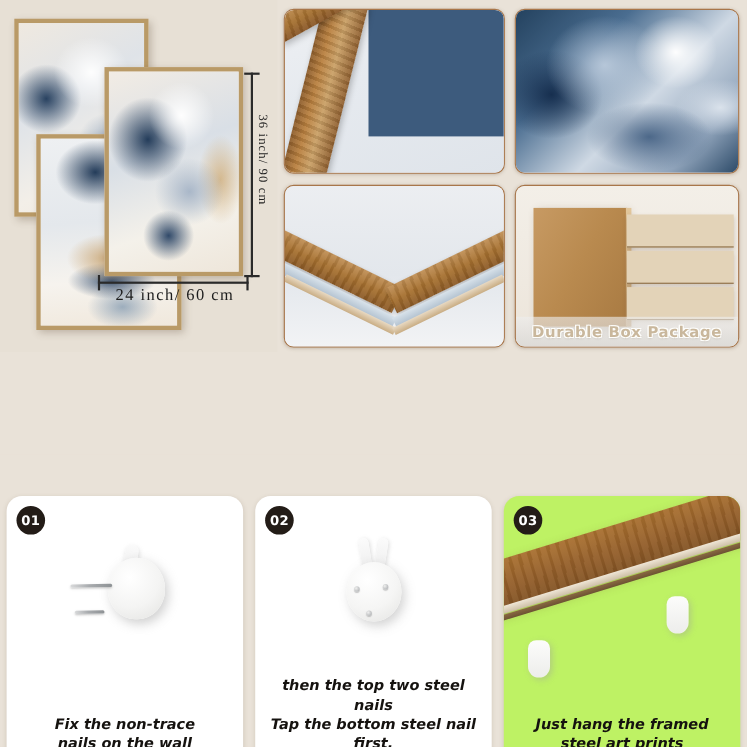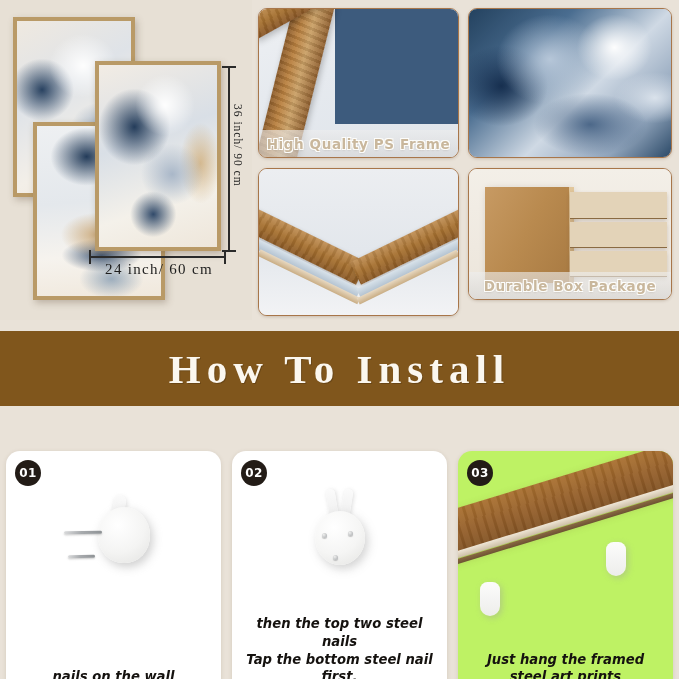--- a/index.html
+++ b/index.html
@@ -73,21 +73,21 @@
   .dim-h-label{position:absolute;left:86px;top:261px;width:146px;text-align:center;
     font-family:"Liberation Serif",serif;font-size:15px;letter-spacing:1.3px;color:#1d1d1d;white-space:nowrap;}
 
   
   .features{position:absolute;left:258px;top:8px;width:414px;height:308px;}
   .feat{position:absolute;box-sizing:border-box;border:1.5px solid #a8764a;border-radius:9px;
         overflow:hidden;background:#e8e9ec;box-shadow:0 1px 3px rgba(110,85,55,.25);}
   .f1{left:0;   top:0;   width:201px;height:150px;}
   .f2{left:210px;top:0;   width:204px;height:150px;}
   .f3{left:0;   top:160px;width:201px;height:148px;}
-  .f4{left:210px;top:160px;width:204px;height:132px;}
+  .f4{left:210px;top:160px;width:204px;height:148px;}
   .feat .photo{position:absolute;inset:0;}
 
   
   .photo-frame-corner{
     background:
       linear-gradient(135deg, rgba(0,0,0,0) 47%, rgba(0,0,0,0) 47%),
       linear-gradient(160deg,#eef0f3 0%,#e6eaef 40%,#dfe4ea 100%);
   }
   .photo-frame-corner .art-inset{
     position:absolute;left:38%;top:0;right:0;bottom:22%;
@@ -257,23 +257,20 @@
     </div>
 
     <div class="features">
 
       <div class="feat f1">
         <div class="photo photo-frame-corner">
           <div class="art-inset"></div>
           <div class="wood-bar fc-vert"></div>
           <div class="wood-bar fc-horz"></div>
         </div>
-        <div class="caption">
-          <span>High Quality PS Frame</span>
-        </div>
       </div>
 
       <div class="feat f2">
         <div class="photo photo-swirl"></div>
       </div>
 
       <div class="feat f3">
         <div class="photo photo-chevron">
           <div class="chev chev-l"></div>
           <div class="chev chev-r"></div>
@@ -294,35 +291,33 @@
           </div>
         </div>
         <div class="caption">
           <span>Durable Box Package</span>
         </div>
       </div>
 
     </div>
   </div>
 
-  <div class="banner">
-    <h1>How To Install</h1>
-  </div>
 
   <div class="steps">
 
     <div class="step s1">
       <div class="badge">01</div>
       <div class="stage">
         <div class="hook1-ear"></div>
         <div class="hook1-disc"></div>
         <div class="nail n1"></div>
         <div class="nail n2"></div>
       </div>
       <div class="cap">
+        <div>Fix the non-trace</div>
         <div>nails on the wall</div>
       </div>
     </div>
 
     <div class="step s2">
       <div class="badge">02</div>
       <div class="stage">
         <div class="hook2-ear e-l"></div>
         <div class="hook2-ear e-r"></div>
         <div class="hook2-disc"></div>

